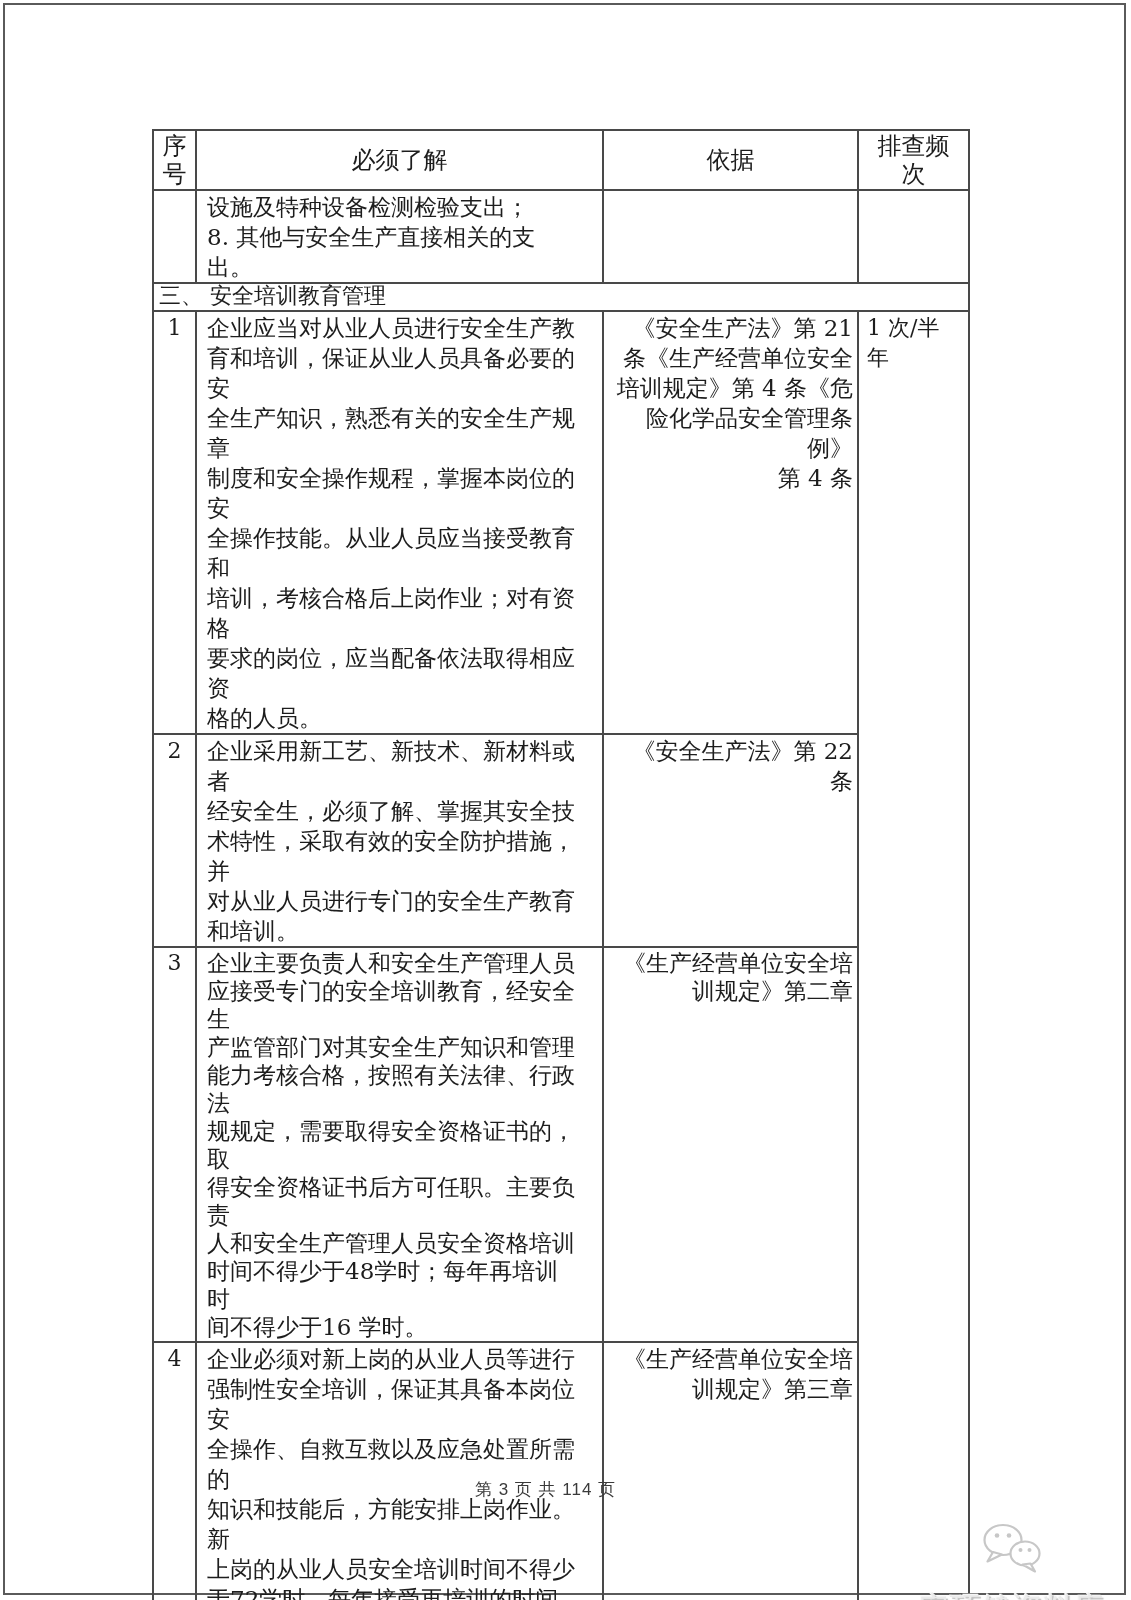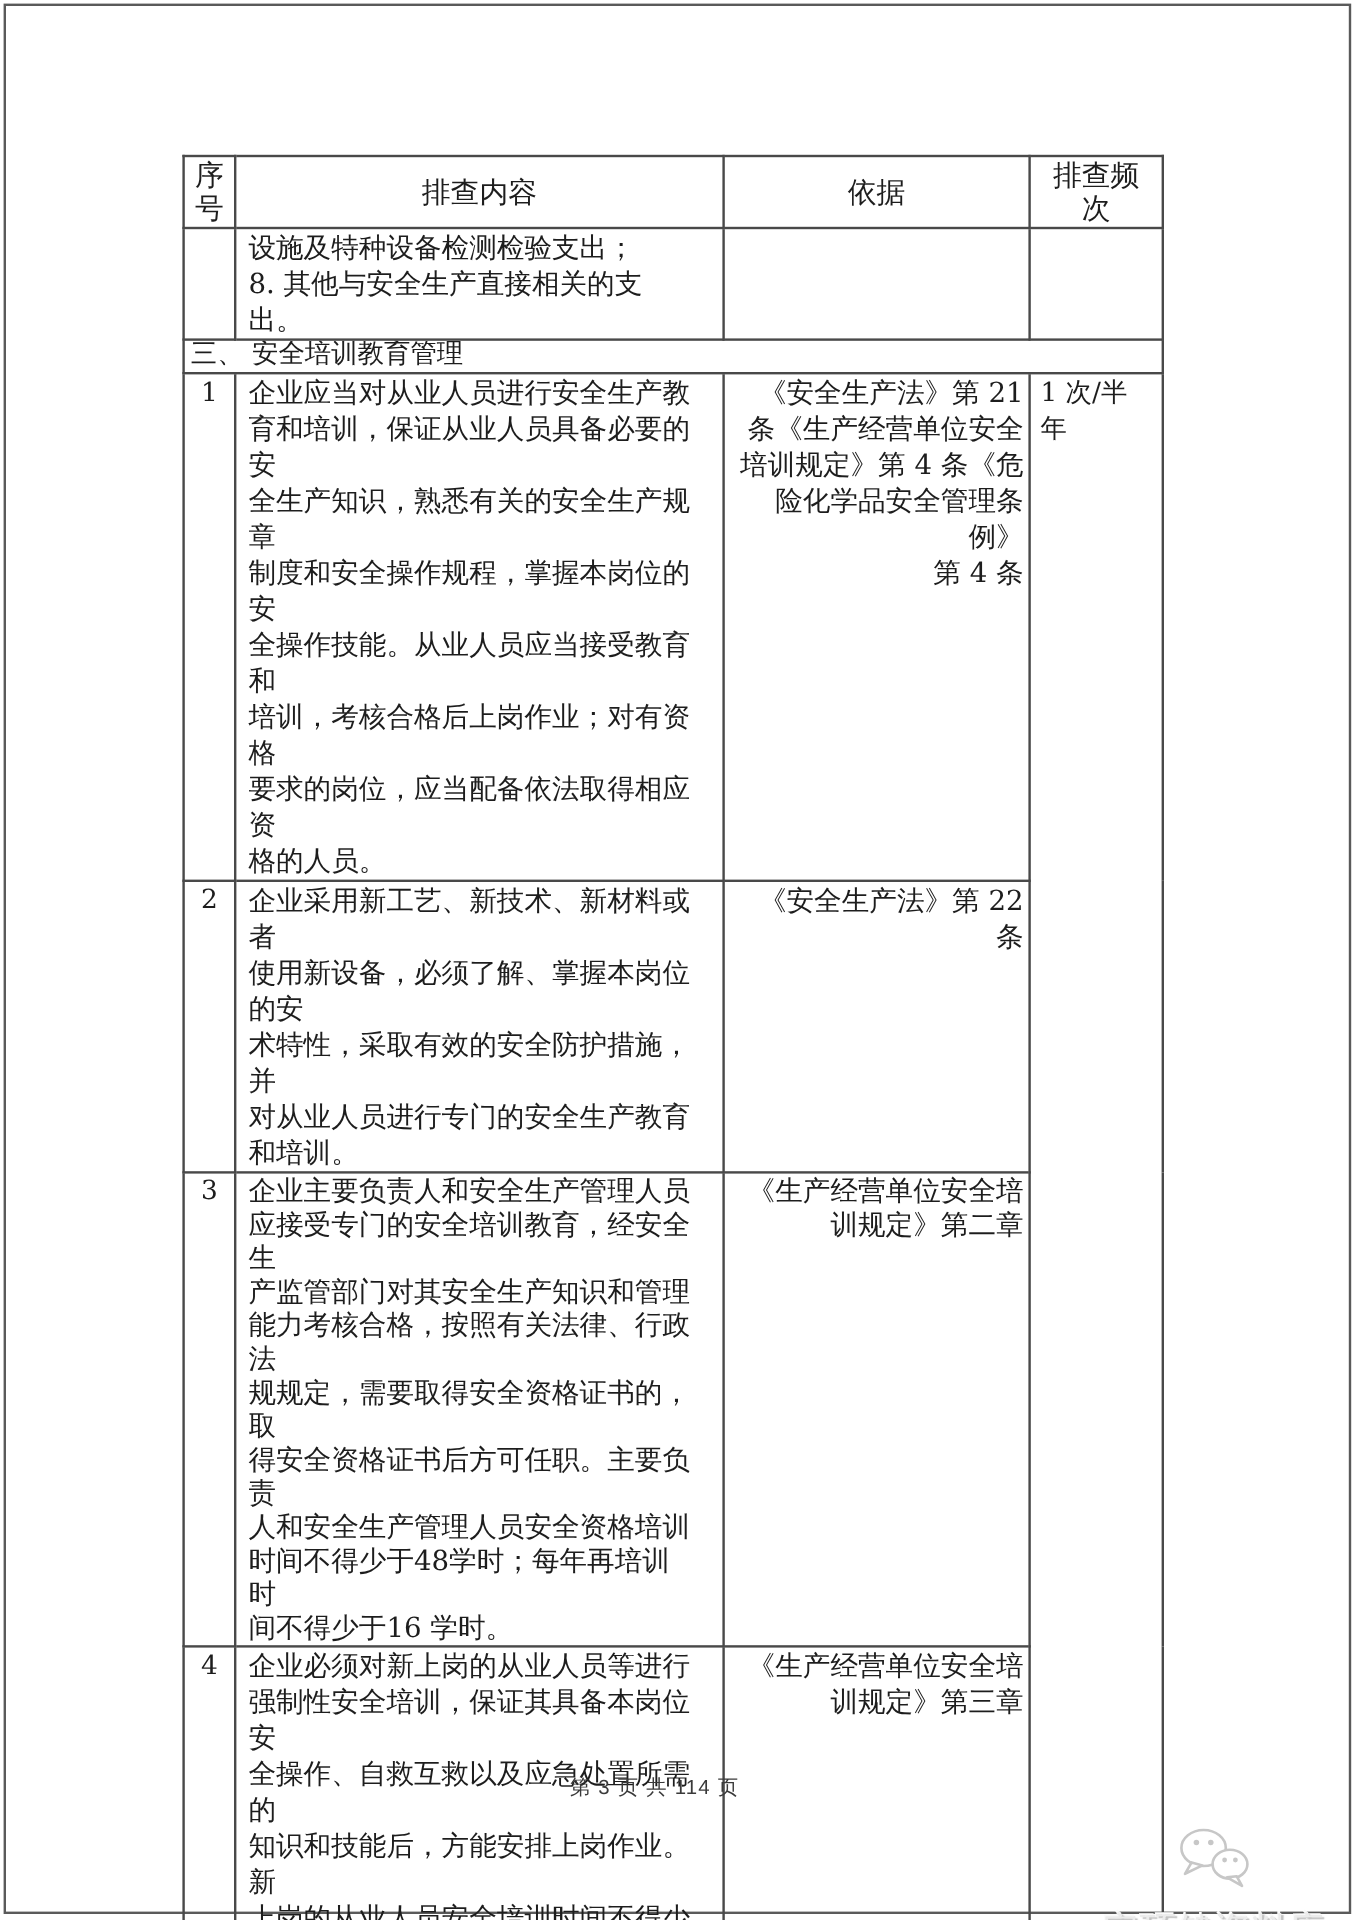--- a/index.html
+++ b/index.html
@@ -69,21 +69,21 @@
     <colgroup>
       <col class="c-no">
         <col class="c-content">
         <col class="c-basis">
         <col class="c-freq">
     </colgroup>
     <tbody>
       <tr class="h-header">
         <th>序
 号</th>
-        <th>排查内容</th>
+        <th>必须了解</th>
         <th>依据</th>
         <th>排查频
 次</th>
       </tr>
       <tr class="h-cont">
         <td class="num"></td>
         <td class="content">设施及特种设备检测检验支出；
 8. 其他与安全生产直接相关的支出。</td>
         <td class="basis"></td>
         <td class="freq"></td>
@@ -106,21 +106,21 @@
 培训规定》第 4 条《危
 险化学品安全管理条
 例》
 第 4 条</td>
         <td class="freq" rowspan="6">1 次/半
 年</td>
       </tr>
       <tr class="h-r2">
         <td class="num">2</td>
         <td class="content">企业采用新工艺、新技术、新材料或者
-使用新设备，必须了解、掌握本岗位的安
+经安全生，必须了解、掌握其安全技
 术特性，采取有效的安全防护措施，并
 对从业人员进行专门的安全生产教育
 和培训。</td>
         <td class="basis">《安全生产法》第 22
 条</td>
       </tr>
       <tr class="h-r3">
         <td class="num">3</td>
         <td class="content">企业主要负责人和安全生产管理人员
 应接受专门的安全培训教育，经安全生

